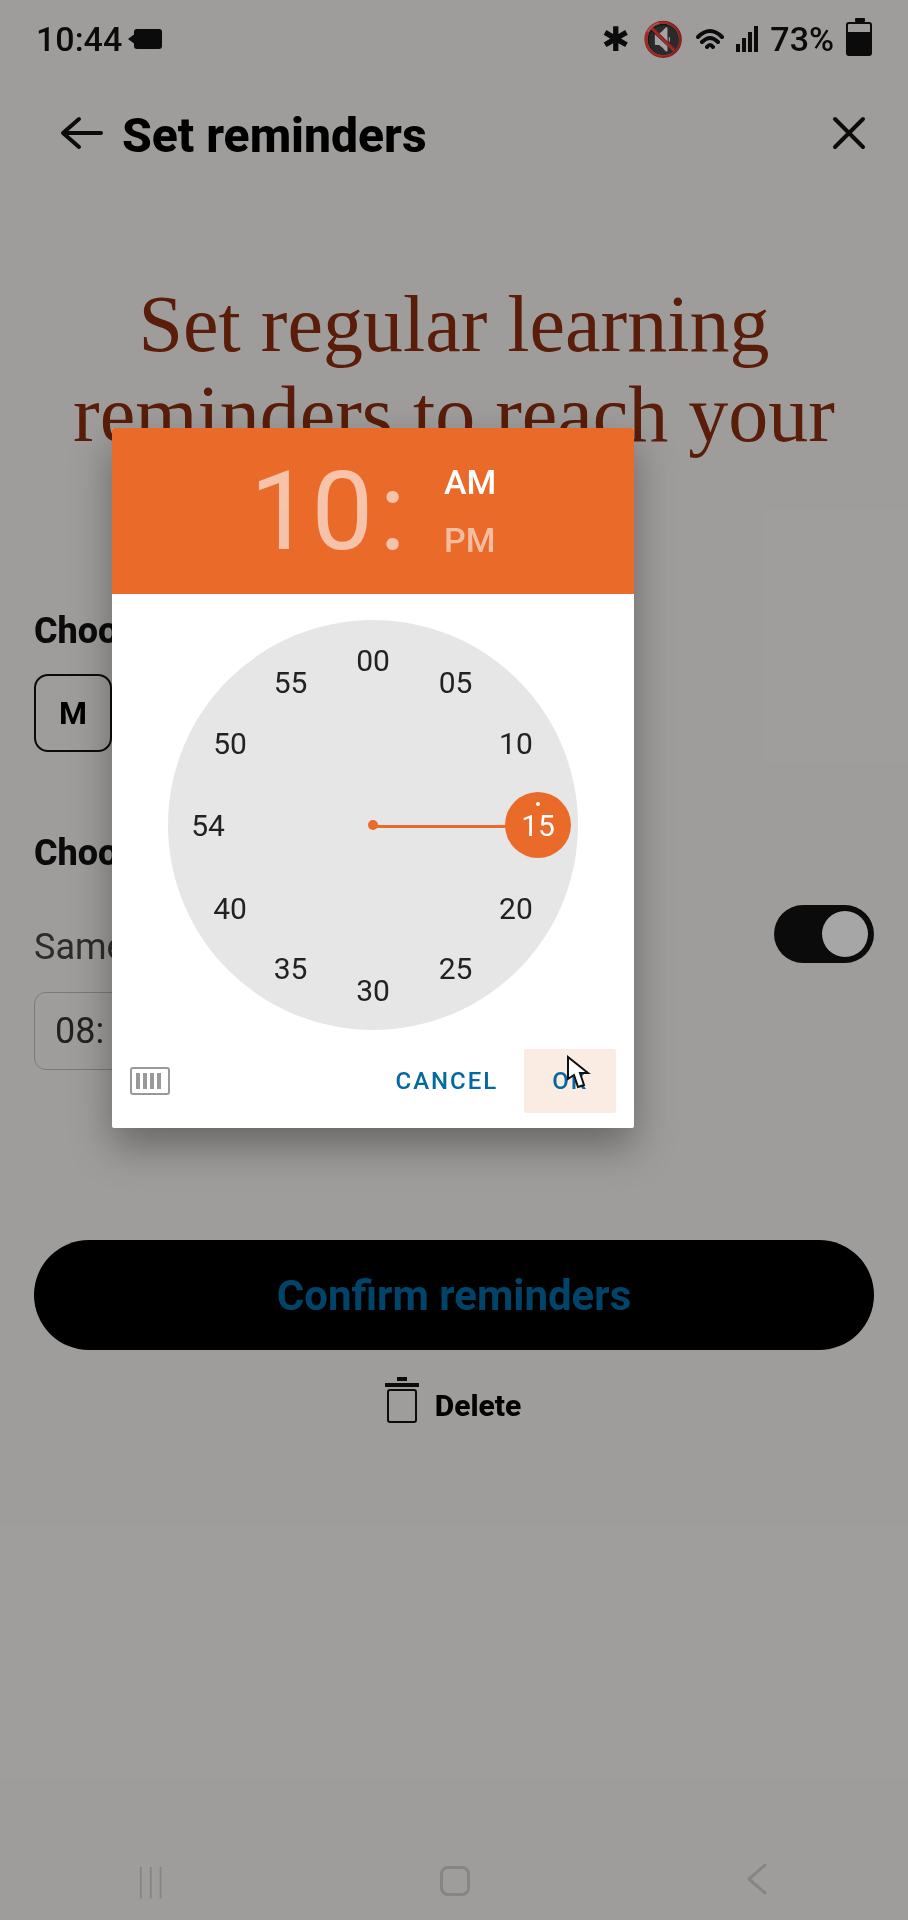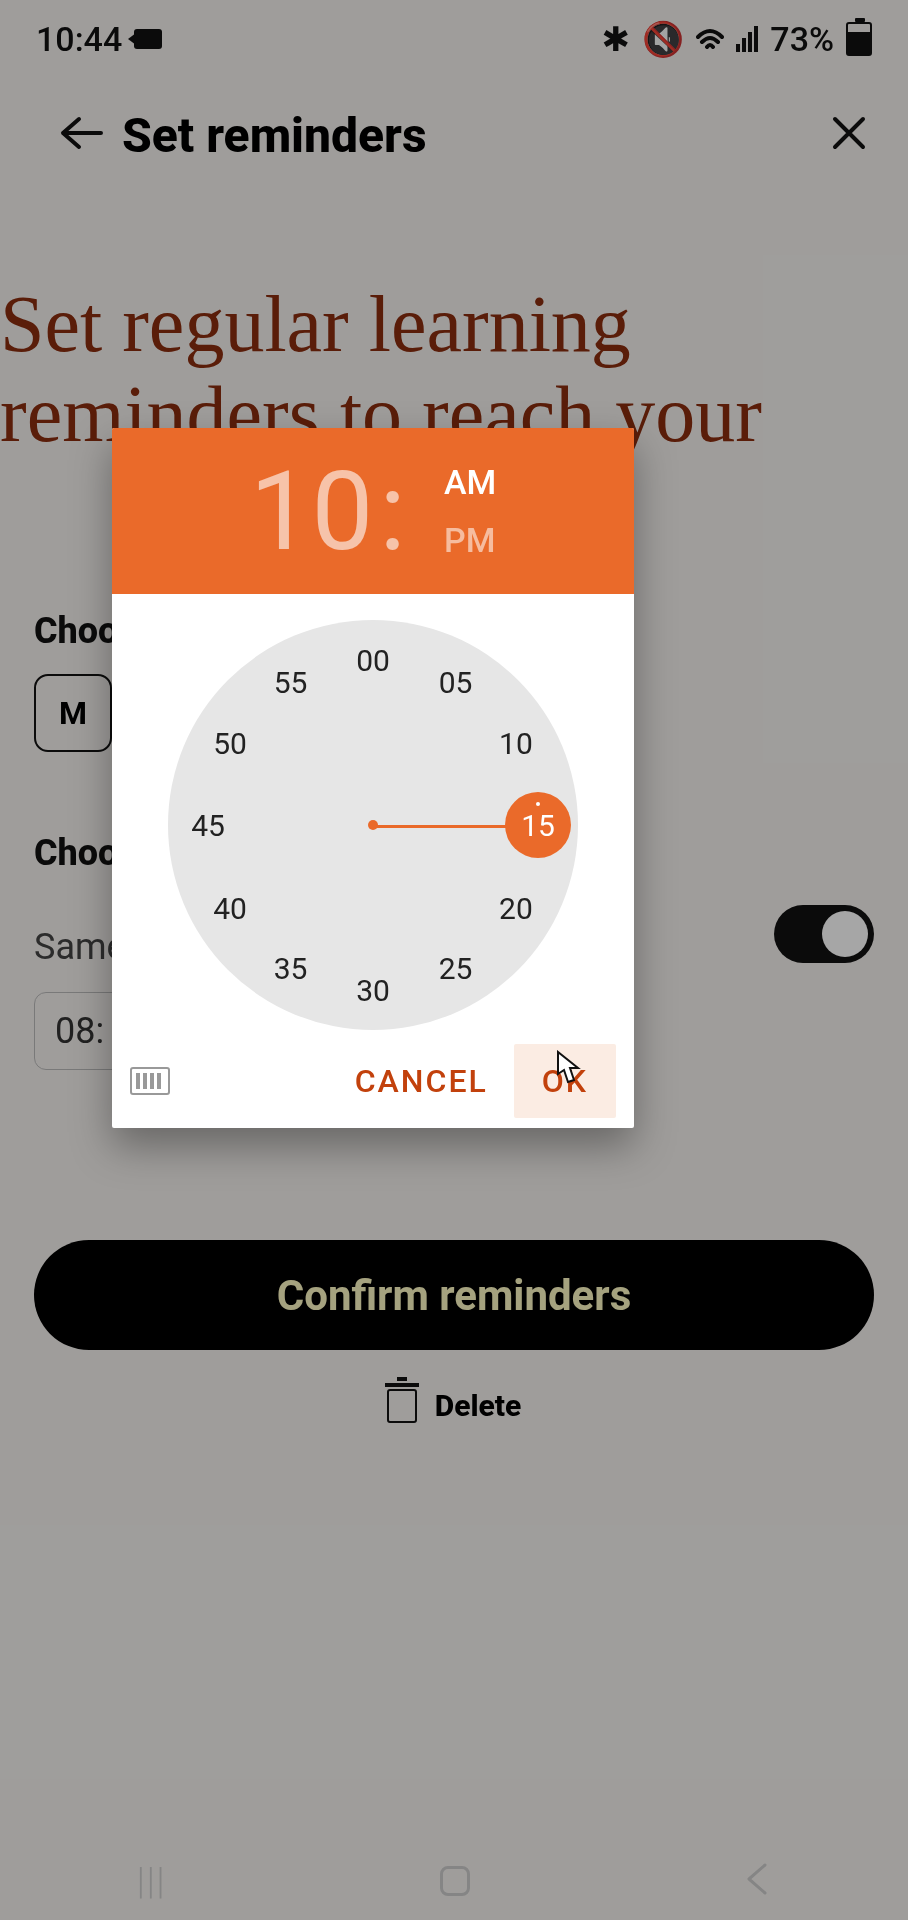--- a/index.html
+++ b/index.html
@@ -20,34 +20,34 @@
 .sig span { width:4px; background:#111; display:inline-block;}
 .sig span:nth-child(1){height:8px}.sig span:nth-child(2){height:14px}.sig span:nth-child(3){height:20px}.sig span:nth-child(4){height:26px}
 
 
 .appbar { position: absolute; top: 90px; left: 0; right: 0; height: 90px; display: flex; align-items: center; padding: 0 34px; z-index: 10; margin-left: 22px; }
 .appbar .back { width:50px; text-align:center; }
 .appbar .title { font-size: 48px; font-weight: 800; margin-left: 16px; }
 .appbar .close { margin-left: auto; width:50px; text-align:center;}
 
 
-.hero { position:absolute; top:280px; left:0; right:0; text-align:left; font-family: Georgia, "Times New Roman", serif; font-size: 80px; line-height: 1.12; color: #8a2d0f; font-weight: 500; z-index:10;}
+.hero { position:absolute; top:280px; left:0; right:0; text-align:center; font-family: Georgia, "Times New Roman", serif; font-size: 80px; line-height: 1.12; color: #8a2d0f; font-weight: 500; z-index:10;}
 
 
 .form { position:absolute; top:600px; left:34px; right:34px; z-index:10;}
 .lbl { font-size:36px; font-weight:800; color:#111; margin-top:10px;}
 .daychip { margin-top:22px; width:78px; height:78px; border:2px solid #111; border-radius:14px; display:flex; align-items:center; justify-content:center; font-size:32px; font-weight:700;}
 .sub { font-size:36px; color:#444; margin-top:26px;}
 .row { display:flex; align-items:center; justify-content:space-between; }
 .toggle { width:100px; height:58px; border-radius:40px; background:#111; position:relative;}
 .toggle::after{content:"";position:absolute;right:6px;top:6px;width:46px;height:46px;border-radius:50%;background:#fff;}
 .timebox { margin-top:24px; width:180px; height:78px; border:1px solid #bbb; border-radius:12px; display:flex; align-items:center; padding-left:20px; font-size:36px; color:#333;}
 
 
-.confirm { position:absolute; left:34px; right:34px; top:1240px; height:110px; background:#000; color:#fef9c3; font-size:42px; font-weight:700; border-radius:60px; display:flex; align-items:center; justify-content:center; z-index:10;}
+.confirm { position:absolute; left:34px; right:34px; top:1240px; height:110px; background:#000; color:#0369a1; font-size:42px; font-weight:700; border-radius:60px; display:flex; align-items:center; justify-content:center; z-index:10;}
 .delete { position:absolute; left:0; right:0; top:1388px; display:flex; align-items:center; justify-content:center; gap:18px; font-size:30px; font-weight:800; z-index:10;}
 .trash { width:30px; height:34px; border:2px solid #111; border-radius:3px; position:relative;}
 .trash::before{content:"";position:absolute;top:-8px;left:-4px;right:-4px;height:4px;background:#111;}
 .trash::after{content:"";position:absolute;top:-14px;left:8px;width:10px;height:4px;background:#111;}
 
 
 .navbar { position:absolute; bottom:18px; left:0; right:0; display:flex; justify-content:space-around; align-items:center; z-index:10; color:#bbb;}
 .navbar .recents{font-size:36px; letter-spacing:2px; color:#ccc; font-weight:300;}
 .navbar .home{width:30px;height:30px;border:3px solid #ccc;border-radius:8px;}
 
@@ -65,21 +65,21 @@
 .clock .tick { position:absolute; width:50px; text-align:center; font-size:30px; color:#222; transform:translate(-50%,-50%);}
 .clock .center-dot{position:absolute;left:50%;top:50%;width:10px;height:10px;background:#ea6a2a;border-radius:50%;transform:translate(-50%,-50%);}
 .clock .hand{position:absolute;left:50%;top:50%;height:3px;background:#ea6a2a;transform-origin:0 50%;}
 .clock .knob{position:absolute;width:66px;height:66px;border-radius:50%;background:#ea6a2a;transform:translate(-50%,-50%);display:flex;align-items:center;justify-content:center;color:#fff;font-size:30px;}
 .clock .knob::before{content:"";position:absolute;top:10px;left:50%;width:4px;height:4px;background:#fff;border-radius:50%;transform:translateX(-50%);}
 
 .dialog-actions{display:flex;align-items:center;height:88px;padding:0 18px 6px;}
 .kb-icon{width:40px;height:28px;border:2px solid #999;border-radius:3px;position:relative;}
 .kb-icon::after{content:"";position:absolute;inset:4px;background:repeating-linear-gradient(90deg,#999 0 4px,transparent 4px 7px);}
 .dialog-actions .sp{flex:1;}
-.dialog-actions button{background:none;border:none;font-size:32px;font-weight:500;letter-spacing:2px;color:#c2410c;padding:12px 26px;}
+.dialog-actions button{background:none;border:none;font-size:24px;font-weight:500;letter-spacing:2px;color:#0369a1;padding:12px 26px;}
 .ok-wrap{background:#fbece3;border-radius:2px;padding:6px 2px;position:relative;display:flex;align-items:center;justify-content:center;}
 .cursor{position:absolute;font-size:38px;left:34px;top:6px;color:#222;}
 
 
 .stroke{stroke:#111;stroke-width:4;fill:none;stroke-linecap:round;stroke-linejoin:round;}
 </style>
 </head>
 <body>
 <div class="screen">
 
@@ -173,21 +173,21 @@
         <div class="center-dot"></div>
       <span class="tick" style="left: 205px; top: 40px;">00</span>
           <span class="tick" style="left: 287.5px; top: 62.1058px;">05</span>
           <span class="tick" style="left: 347.894px; top: 122.5px;">10</span>
           <span class="tick" style="left: 370px; top: 205px;">15</span>
           <span class="tick" style="left: 347.894px; top: 287.5px;">20</span>
           <span class="tick" style="left: 287.5px; top: 347.894px;">25</span>
           <span class="tick" style="left: 205px; top: 370px;">30</span>
           <span class="tick" style="left: 122.5px; top: 347.894px;">35</span>
           <span class="tick" style="left: 62.1058px; top: 287.5px;">40</span>
-          <span class="tick" style="left: 40px; top: 205px;">45</span>
+          <span class="tick" style="left: 40px; top: 205px;">54</span>
           <span class="tick" style="left: 62.1058px; top: 122.5px;">50</span>
           <span class="tick" style="left: 122.5px; top: 62.1058px;">55</span>
           <div class="hand" style="width: 135px; transform: rotate(0deg);"></div>
           <div class="knob" style="left: 370px; top: 205px;">15</div>
         </div>
     </div>
     <div class="dialog-actions">
       <span class="kb-icon"></span>
       <span class="sp"></span>
       <button>CANCEL</button>

